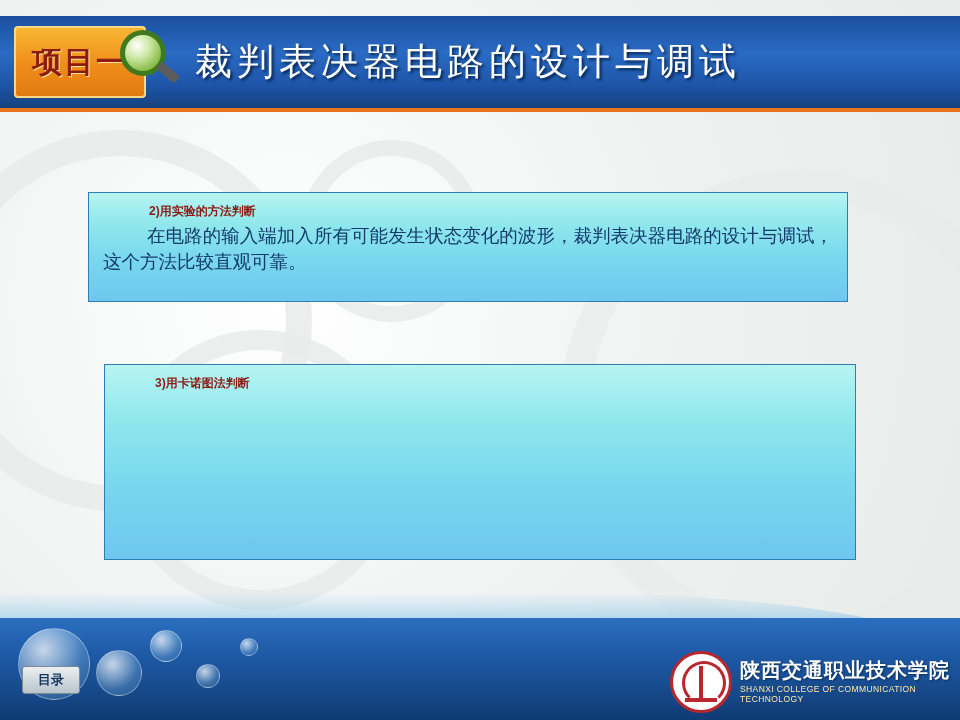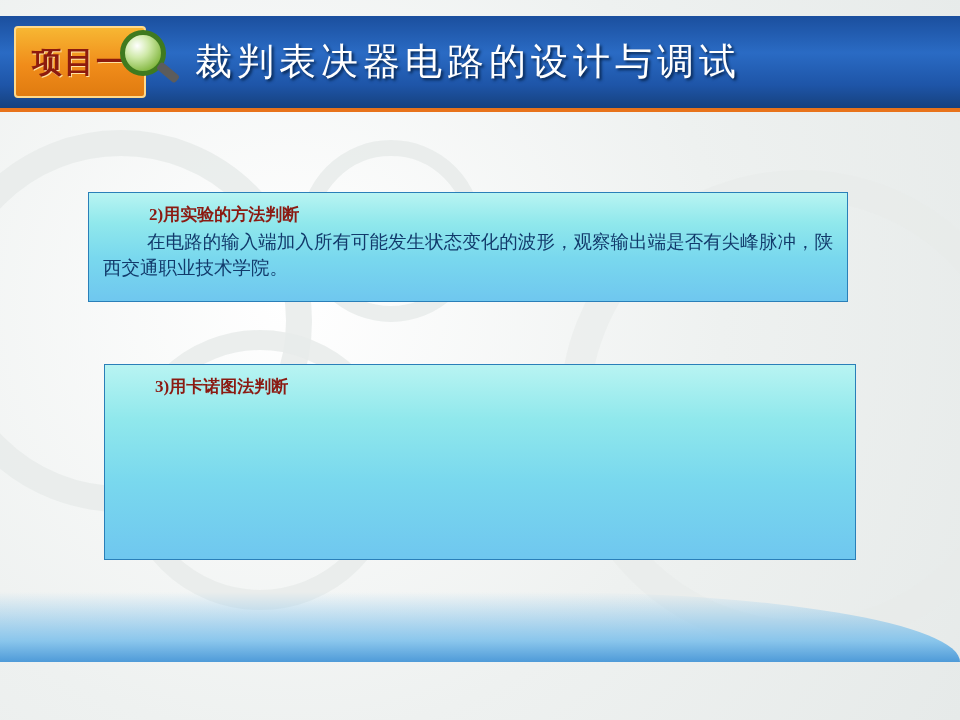--- a/index.html
+++ b/index.html
@@ -122,23 +122,23 @@
   .box-1 {
     left: 88px; top: 192px;
     width: 760px; height: 110px;
   }
   .box-2 {
     left: 104px; top: 364px;
     width: 752px; height: 196px;
   }
   .box-title {
     color: #8b1a12;
-    font-size: 17px;
+    font-size: 12px;
     font-weight: bold;
-    font-family: Liberation Serif, serif;
+    font-family: Liberation Sans, sans-serif;
     margin: 2px 0 3px 46px;
   }
   .box-2 .box-title { margin-left: 36px; }
   .box-body {
     color: #123a6b;
     font-size: 18.5px;
     line-height: 26px;
     font-family: "DejaVu Sans", sans-serif;
     text-align: justify;
   }
@@ -259,22 +259,43 @@
       <div class="magnifier">
         <div class="lens"></div>
         <div class="handle"></div>
       </div>
       <div class="banner-title">裁判表决器电路的设计与调试</div>
     </div>
   </div>
 
   <div class="box box-1">
     <div class="box-title">2)用实验的方法判断</div>
-    <div class="box-body"><span class="indent"></span><span>在电路的输入端加入所有可能发生状态变化的波形，观察输出端是否有尖峰脉冲，陕西交通职业技术学院。</span></div>
+    <div class="box-body"><span class="indent"></span><span>在电路的输入端加入所有可能发生状态变化的波形，裁判表决器电路的设计与调试，这个方法比较直观可靠。</span></div>
   </div>
 
   <div class="box box-2">
     <div class="box-title">3)用卡诺图法判断</div>
   </div>
 
   <div class="bottom-swoosh"></div>
+  <div class="bottom-band">
+    <div class="bubble" style="width:70px;height:70px;left:18px;top:10px;"></div>
+    <div class="bubble" style="width:44px;height:44px;left:96px;top:32px;"></div>
+    <div class="bubble" style="width:30px;height:30px;left:150px;top:12px;"></div>
+    <div class="bubble" style="width:22px;height:22px;left:196px;top:46px;"></div>
+    <div class="bubble" style="width:16px;height:16px;left:240px;top:20px;"></div>
+
+    <div class="menu-btn">目录</div>
+
+    <div class="logo-wrap">
+      <div class="logo-mark">
+        <div class="arc"></div>
+        <div class="pillar"></div>
+        <div class="base"></div>
+      </div>
+      <div class="logo-text">
+        <div class="logo-cn">陕西交通职业技术学院</div>
+        <div class="logo-en">SHANXI COLLEGE OF COMMUNICATION TECHNOLOGY</div>
+      </div>
+    </div>
+  </div>
 
 </div>
 
 </body></html>

